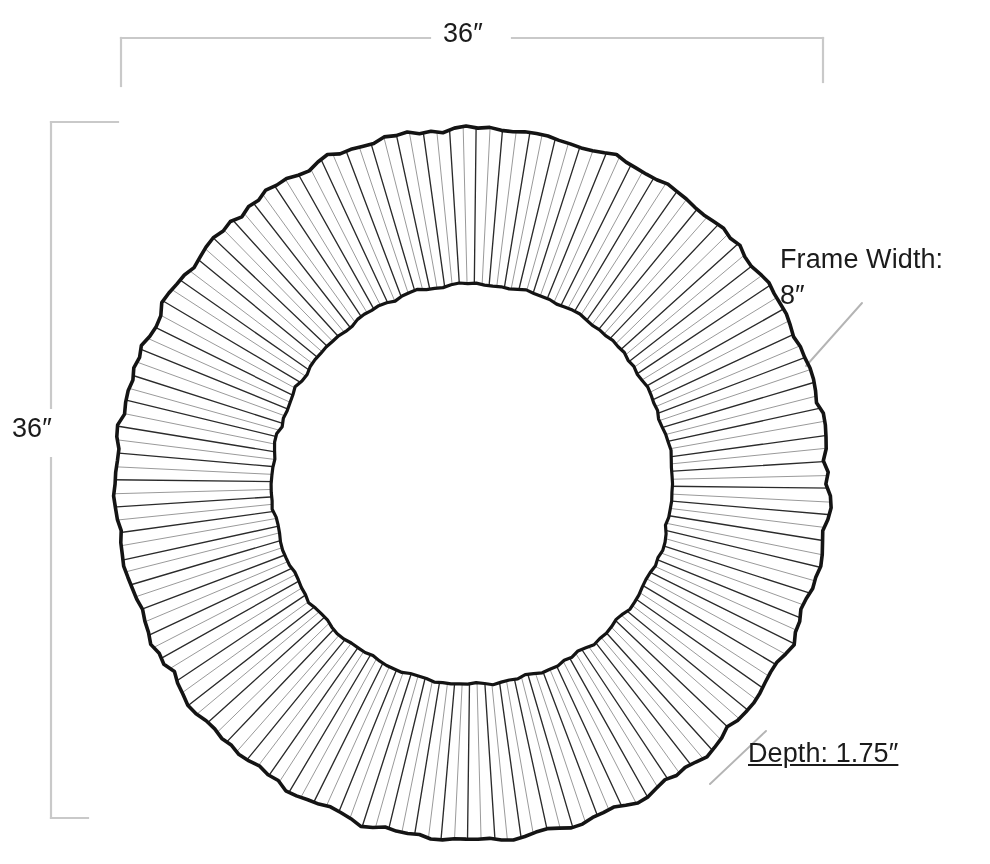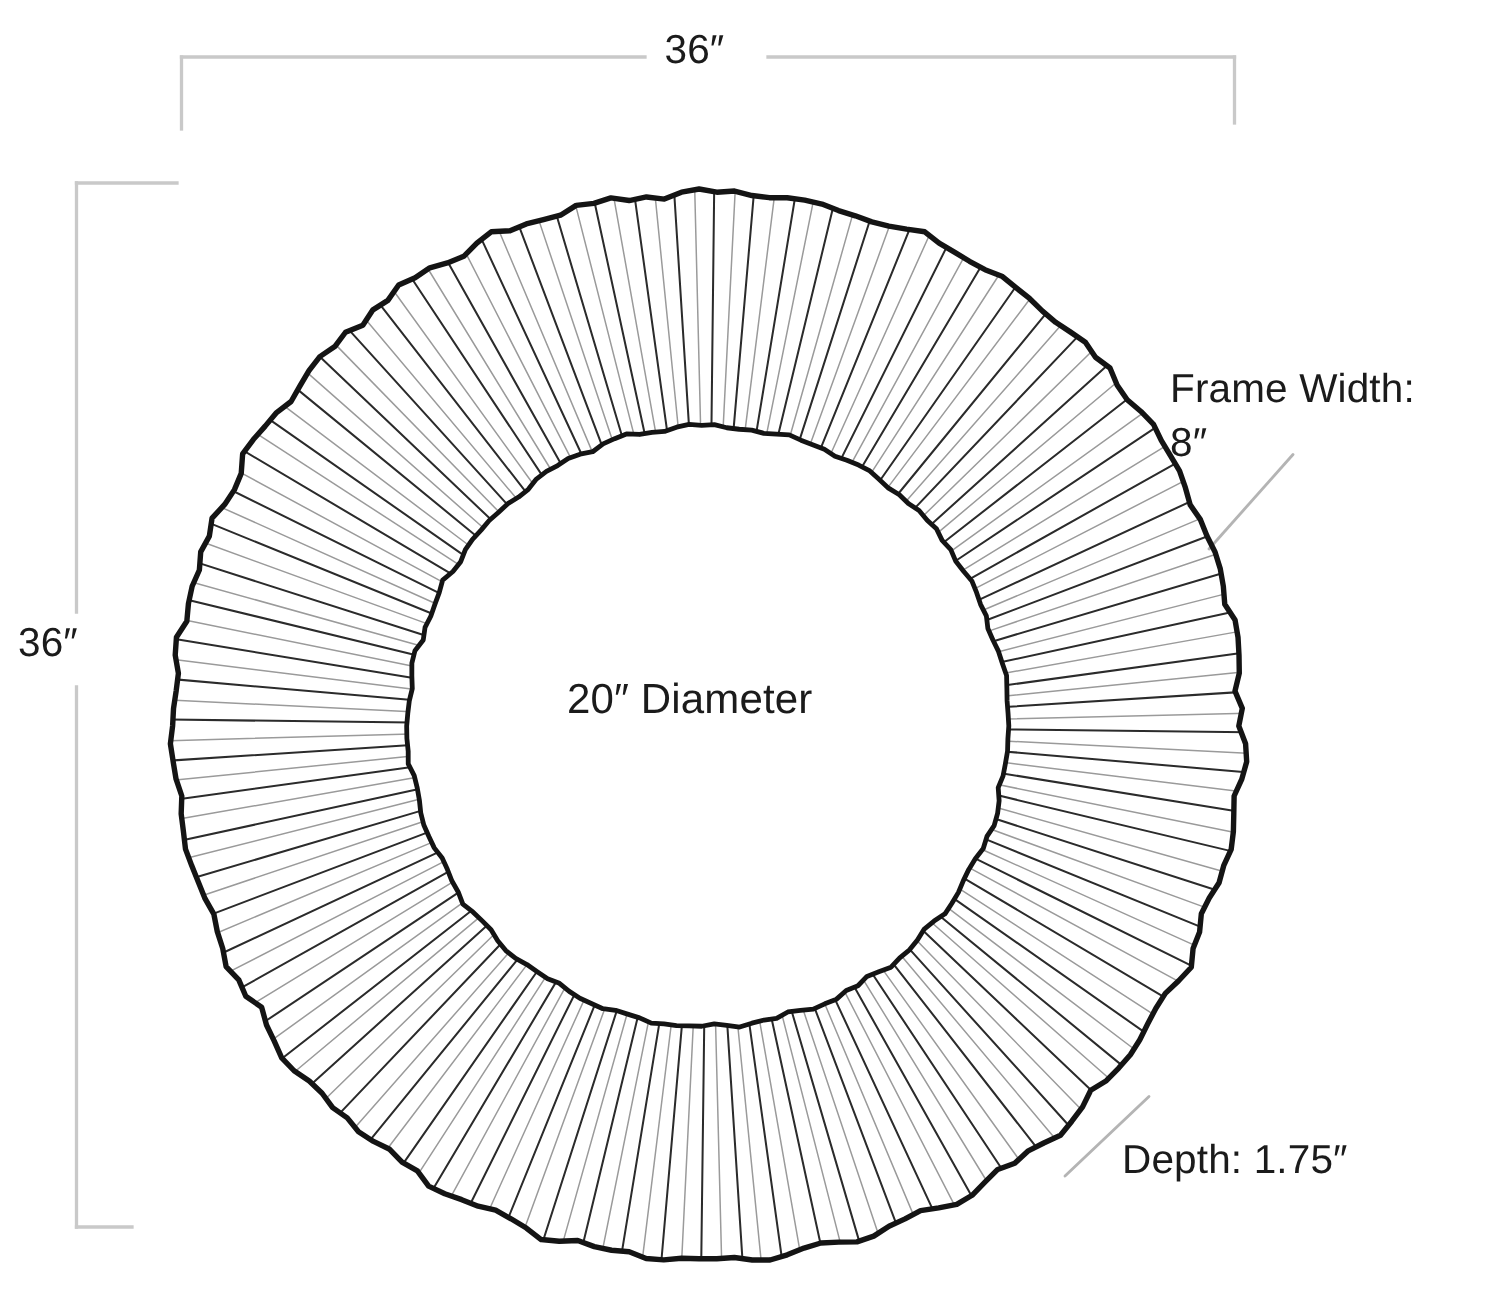--- a/index.html
+++ b/index.html
@@ -56,22 +56,23 @@
     top: 241px;
     font-size: 27px;
     width: 206px;
     line-height: 1.34;
   }
   #label-frame-width .fw-line2 {
     display: block;
   }
   #label-depth {
     left: 748px;
-    top: 758px;
+    top: 738px;
     font-size: 27px;
+    text-decoration: underline;
   }
 </style>
 </head>
 <body>
 
 <div id="stage">
 
   <svg class="diagram" viewBox="0 0 990 864" xmlns="http://www.w3.org/2000/svg">
 
     <defs>
@@ -274,21 +275,20 @@
       <path id="outer-rim" fill="none" stroke="#141414" stroke-width="3.6" stroke-linejoin="round" d="M825.87,484.00L830.40,495.86L831.12,507.79L827.87,519.42L822.75,530.67L822.53,542.49L822.25,554.42L820.79,566.21L815.80,577.14L812.71,588.51L806.16,598.72L800.89,609.21L799.73,621.34L795.39,632.28L794.20,644.83L785.79,653.82L776.88,662.27L770.61,672.12L765.17,682.53L759.89,693.17L753.59,703.17L745.82,712.05L737.57,720.48L727.17,726.82L721.73,737.89L714.56,747.49L706.99,756.85L695.86,762.01L685.18,767.44L676.51,775.51L665.14,779.62L656.62,788.09L648.06,796.86L637.84,802.94L625.77,805.25L613.71,807.07L603.36,812.60L592.68,817.47L582.50,824.09L571.30,827.90L559.14,828.10L547.25,828.66L536.01,832.07L524.85,836.53L513.39,840.00L501.50,840.01L489.59,838.33L477.87,839.18L466.13,839.13L454.39,838.81L442.51,839.89L430.73,838.98L419.45,834.54L407.72,833.49L396.22,831.09L385.14,826.99L372.82,827.48L360.77,826.34L350.88,818.68L340.67,812.52L330.40,806.82L318.78,804.10L307.81,799.76L296.52,795.83L285.75,790.77L278.26,780.54L268.03,774.73L259.77,766.18L249.00,760.94L239.01,754.53L231.50,745.26L221.76,738.41L214.72,728.82L206.17,720.71L196.05,713.83L187.81,705.20L182.84,694.09L177.66,683.32L174.43,671.46L163.86,664.18L159.19,653.29L150.73,644.37L148.49,632.33L144.87,621.09L142.57,609.42L136.71,599.11L132.28,588.20L127.86,577.23L123.67,566.11L122.28,554.31L120.79,542.61L121.21,530.67L117.35,519.30L115.42,507.62L113.59,495.86L115.07,484.00L115.69,472.21L117.45,460.52L118.93,448.86L116.81,436.74L117.63,424.87L124.55,414.14L125.63,402.36L128.11,390.84L132.92,379.99L133.81,367.90L139.57,357.44L141.37,345.45L149.81,336.28L156.31,326.42L160.82,315.60L161.76,302.60L168.87,293.03L176.79,284.09L184.38,275.03L194.06,267.67L199.90,257.38L205.99,247.13L213.23,237.75L223.19,231.04L230.35,221.50L241.88,216.81L248.61,206.57L258.59,200.25L265.77,190.04L276.73,185.12L286.53,178.52L298.26,175.26L309.18,170.87L317.89,162.04L327.48,154.53L340.01,153.83L350.87,149.29L362.32,146.45L373.68,143.47L384.10,136.90L395.94,135.60L407.25,131.95L419.48,133.68L430.99,131.30L442.89,132.72L454.33,128.14L466.08,126.01L477.88,128.13L489.70,127.37L501.31,130.34L512.95,131.79L524.80,131.83L536.47,133.45L547.97,136.03L559.01,140.40L570.21,143.88L581.20,147.93L592.59,150.79L604.40,152.79L616.52,154.52L626.09,162.08L636.27,168.08L646.35,174.18L656.69,179.79L667.92,184.12L677.12,191.62L686.37,198.97L694.82,207.28L703.78,214.88L713.72,221.42L723.59,228.22L730.32,238.19L740.01,245.35L744.80,256.79L751.46,266.48L760.63,274.30L769.02,282.86L774.17,293.63L780.30,303.73L786.36,313.88L790.26,325.14L793.48,336.60L800.30,346.42L804.65,357.36L810.03,367.96L813.53,379.24L815.56,390.93L816.51,402.80L823.37,413.35L825.36,425.03L826.01,436.90L826.19,448.75L823.32,460.73L828.21,472.22Z"></path>
 
       <path id="inner-rim" fill="#ffffff" stroke="#141414" stroke-width="3.2" stroke-linejoin="round" d="M672.54,484.00L671.94,492.38L671.70,500.77L670.27,509.05L668.72,517.27L665.47,525.12L666.09,533.83L665.05,542.28L662.76,550.43L657.97,557.63L655.50,565.70L650.21,572.46L645.87,579.59L642.24,587.10L638.95,594.92L634.61,602.14L630.00,609.23L622.69,614.07L616.15,619.37L611.64,626.60L606.35,633.21L599.83,638.53L594.03,644.78L585.86,647.83L577.96,650.96L571.98,657.18L564.16,660.29L557.69,666.10L549.85,669.20L542.21,672.79L533.62,673.64L525.23,674.66L517.71,678.87L509.40,680.03L501.25,682.11L493.10,684.71L484.55,683.51L476.16,682.59L467.81,684.17L459.43,683.85L451.00,683.80L442.67,682.64L434.21,682.08L426.37,678.56L418.37,676.08L410.42,673.52L401.91,672.46L394.22,669.02L386.59,665.51L379.51,660.91L372.96,655.53L365.08,652.48L358.14,647.83L351.29,643.03L343.80,638.97L337.20,633.71L331.81,627.16L327.39,619.80L321.49,613.91L315.43,608.10L308.58,602.73L305.46,594.65L301.31,587.37L298.23,579.53L294.79,571.97L289.50,565.25L285.94,557.67L282.54,549.98L280.49,541.82L279.59,533.40L278.15,525.20L276.14,517.13L272.15,509.25L272.13,500.78L271.26,492.41L271.11,484.00L271.85,475.61L272.86,467.28L274.86,459.10L274.56,450.60L274.58,442.04L276.62,433.83L282.17,426.69L283.36,418.31L287.18,410.83L289.92,402.93L292.82,395.05L295.10,386.75L301.96,381.02L307.14,374.47L310.24,366.47L315.01,359.57L320.73,353.43L326.13,347.02L332.43,341.47L338.54,335.77L345.74,331.38L352.22,326.20L357.58,319.37L364.30,314.29L371.76,310.38L378.77,305.67L386.73,302.79L395.13,301.14L402.07,295.95L409.76,292.45L417.63,289.29L426.42,289.65L434.67,288.32L443.00,287.62L451.06,284.78L459.35,282.98L467.80,283.57L476.21,283.10L484.51,285.17L492.79,286.17L501.12,286.78L509.22,288.87L517.65,289.39L526.19,289.90L533.92,293.44L541.74,296.46L549.56,299.49L556.65,304.12L564.58,306.90L572.42,310.06L579.91,313.97L586.18,319.72L592.36,325.44L599.57,329.79L605.57,335.65L612.70,340.32L618.11,346.79L624.31,352.53L628.09,360.28L633.87,366.40L637.20,374.24L642.39,380.81L647.90,387.30L651.08,395.10L653.76,403.07L657.57,410.53L658.58,419.03L661.95,426.65L665.67,434.27L668.26,442.28L671.05,450.33L671.25,458.83L671.39,467.26L672.04,475.62Z"></path>
     </g>
   </svg>
 
   <div class="dim-label" id="label-width-top">36″</div>
 
   <div class="dim-label" id="label-height-left">36″</div>
 
-  <div class="dim-label" id="label-center-diameter">20″ Diameter</div>
 
   <div class="dim-label" id="label-frame-width">
     <span class="fw-line1">Frame Width:</span>
     <span class="fw-line2">8″</span>
   </div>
 
   <div class="dim-label" id="label-depth">Depth: 1.75″</div>
 
 </div>
 

